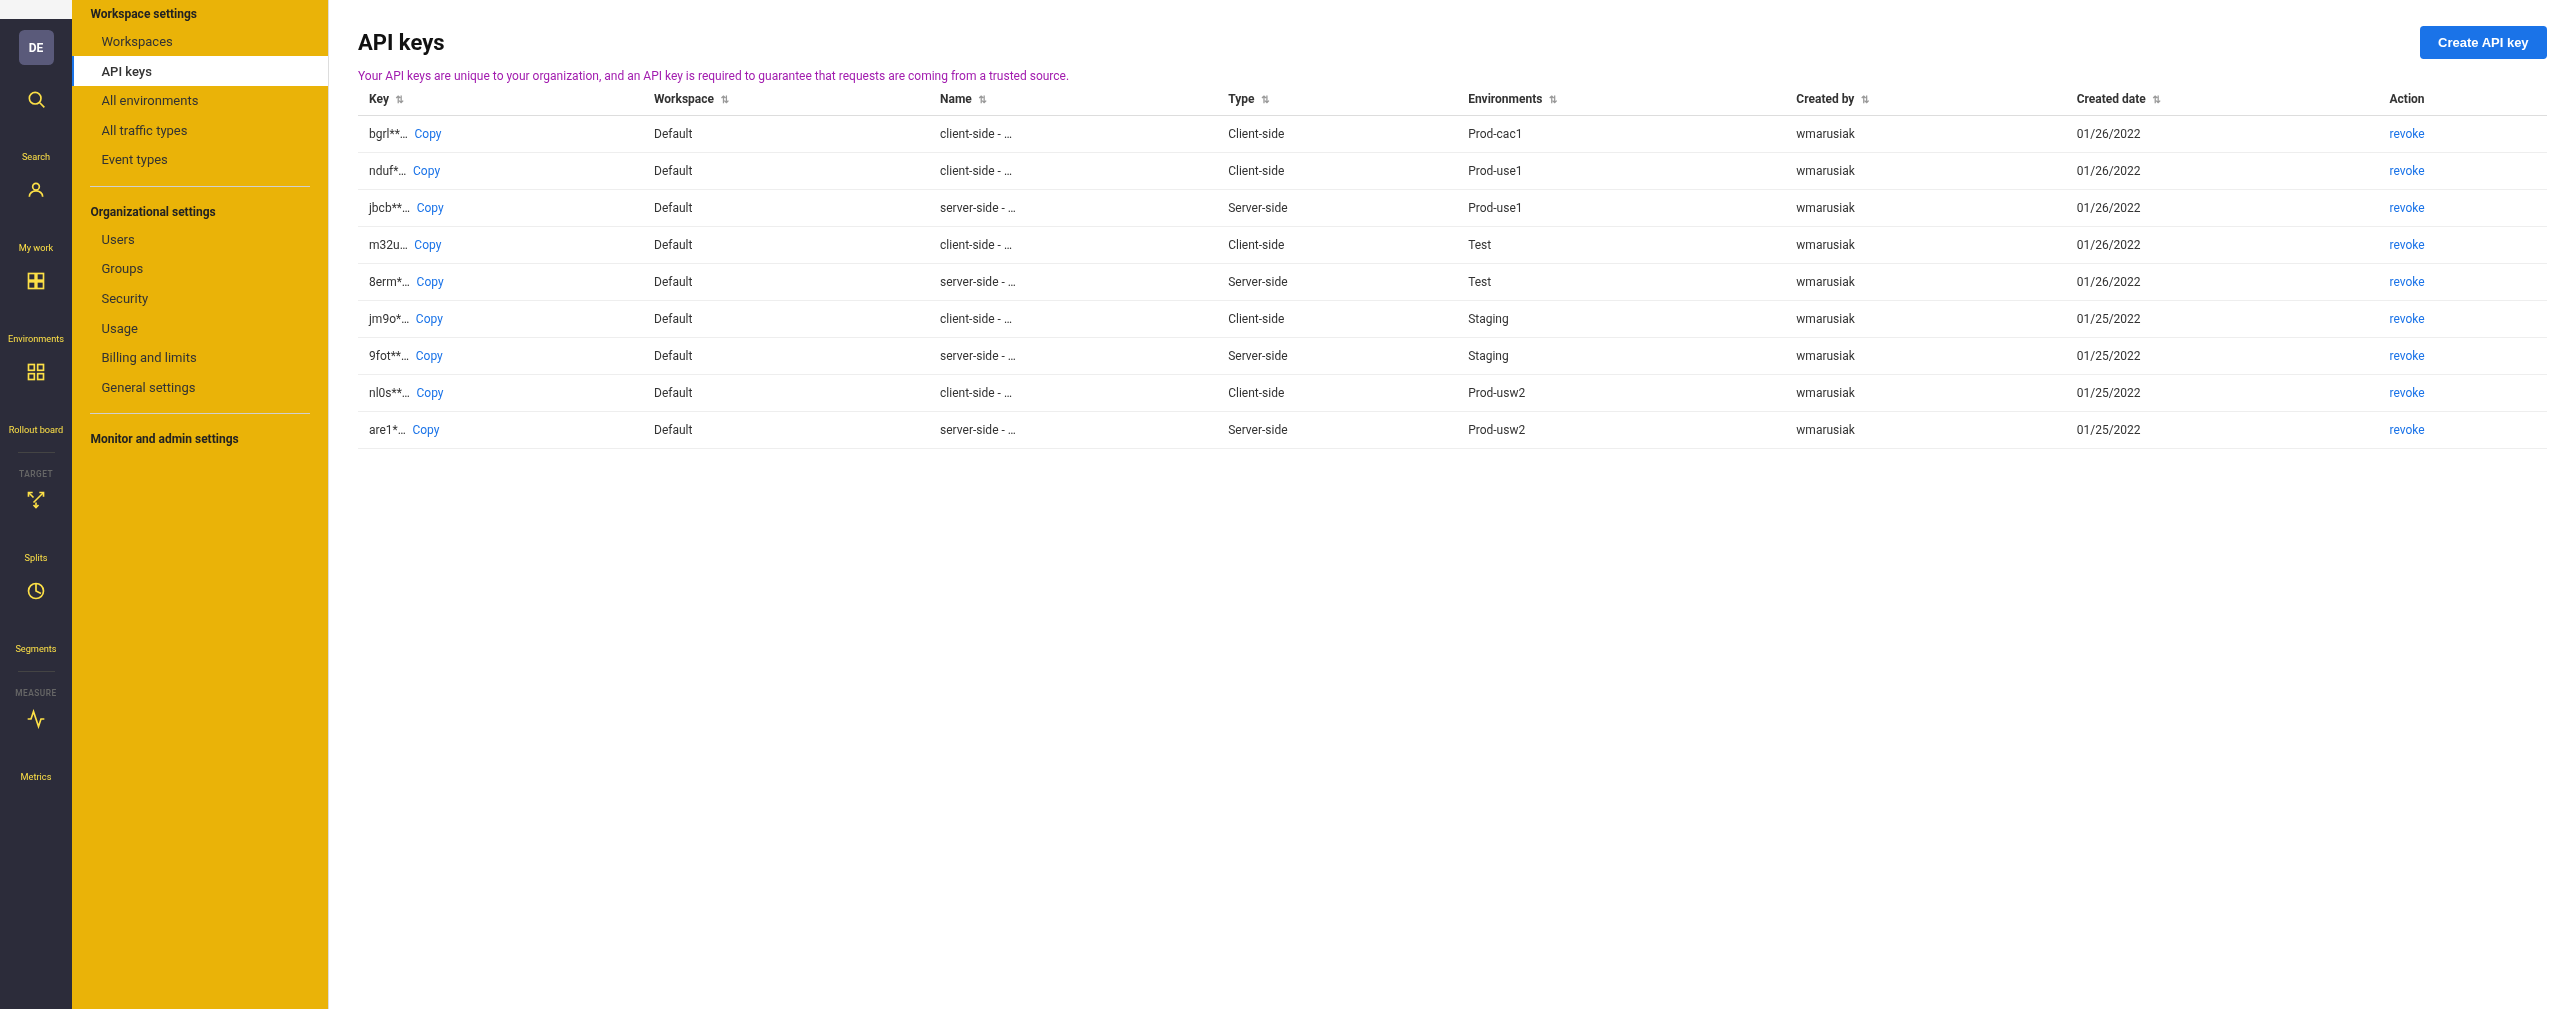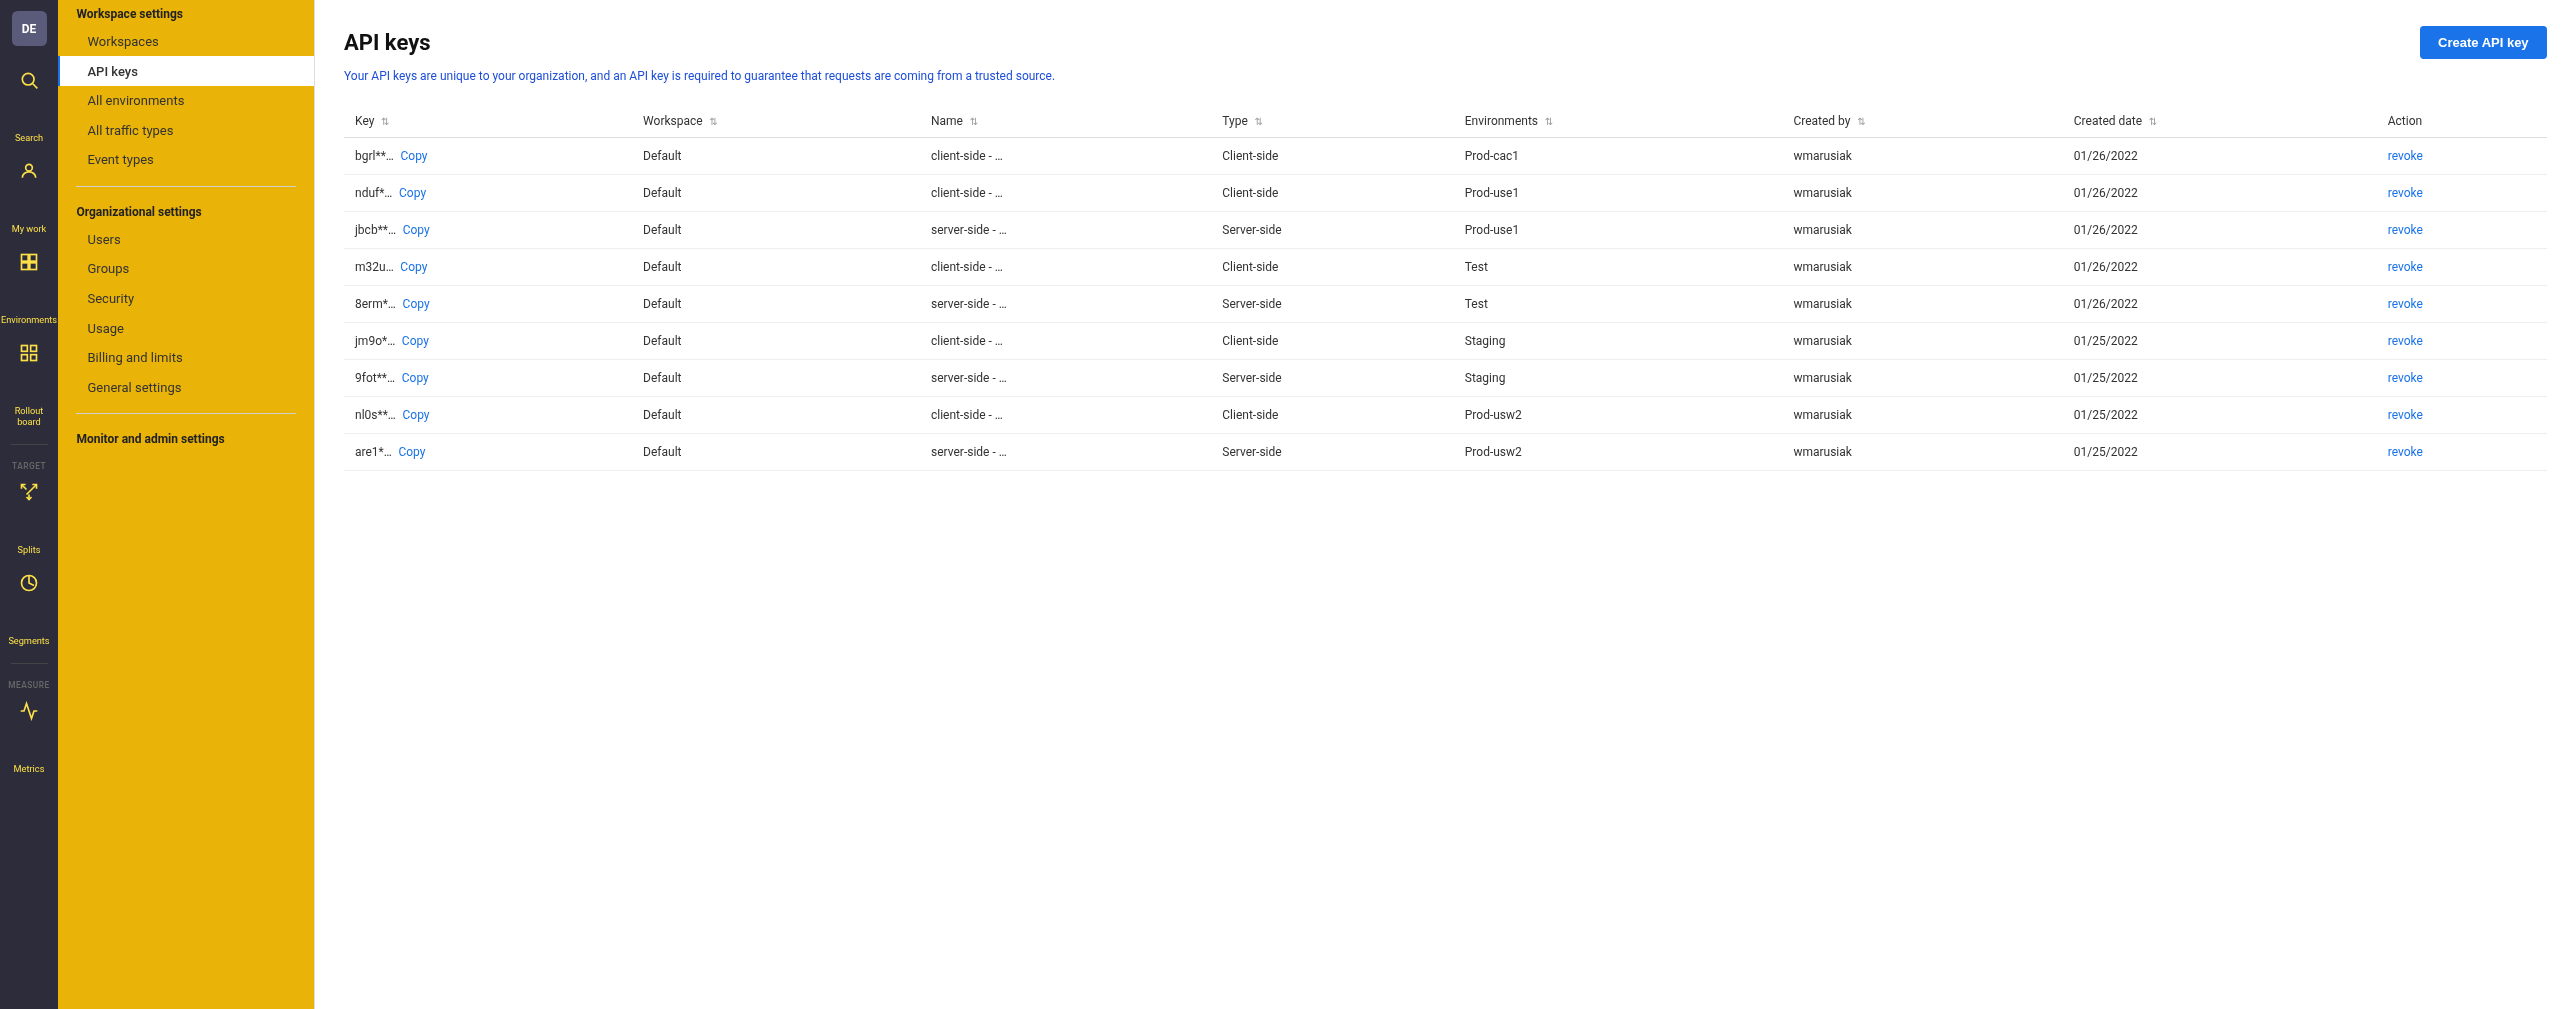--- a/index.html
+++ b/index.html
@@ -1,26 +1,27 @@
 <!DOCTYPE html>
 <html style="font-size:14.7px"><head>
   <meta charset="utf-8">
   <style>
     * { box-sizing: border-box; margin: 0; padding: 0; }
     body { font-family: -apple-system, BlinkMacSystemFont, 'Segoe UI', Roboto, sans-serif; font-size: 13px; background: #f5f5f5; display: flex; height: 100vh; overflow: hidden; }
 
     
     .icon-nav {
-      width: 58px;
+      width: 72px;
       background: #2c2c3a;
       display: flex;
       flex-direction: column;
       align-items: center;
       padding: 11px 0;
       flex-shrink: 0;
+      margin-top: 19px;
     }
     .avatar {
       width: 35px; height: 35px;
       background: #5a5a7a;
       border-radius: 5.5px;
       display: flex; align-items: center; justify-content: center;
       color: #fff; font-weight: 700; font-size: 12px;
       margin-bottom: 14.7px;
     }
     .nav-item {
@@ -77,32 +78,32 @@
     .page-title { font-size: 22px; font-weight: 700; color: #111; }
 
     .create-btn {
       background: #1a73e8; color: #fff;
       border: none; border-radius: 3.7px;
       padding: 9.2px 18.4px; font-size: 13px; font-weight: 700;
       cursor: pointer;
     }
 
     .page-description {
-      color: #1d4ed8; font-size: 12px; margin-bottom: 22px;
+      color: #a21caf; font-size: 12px; 
     }
 
     
     .api-table {
       width: 100%;
       border-collapse: collapse;
     }
     .api-table th {
       text-align: left;
       padding: 9.2px 11px;
-      font-size: 12px; font-weight: 400; color: #333;
+      font-size: 12px; font-weight: 700; color: #333;
       border-bottom: 1.8px solid #ddd;
       white-space: nowrap;
       cursor: pointer;
       user-select: none;
     }
     .api-table th .sort-icon { color: #999; margin-left: 3.7px; font-size: 10px; }
     .api-table td {
       padding: 11px 11px;
       font-size: 12px; color: #333;
       border-bottom: 0.9px solid #eee;

